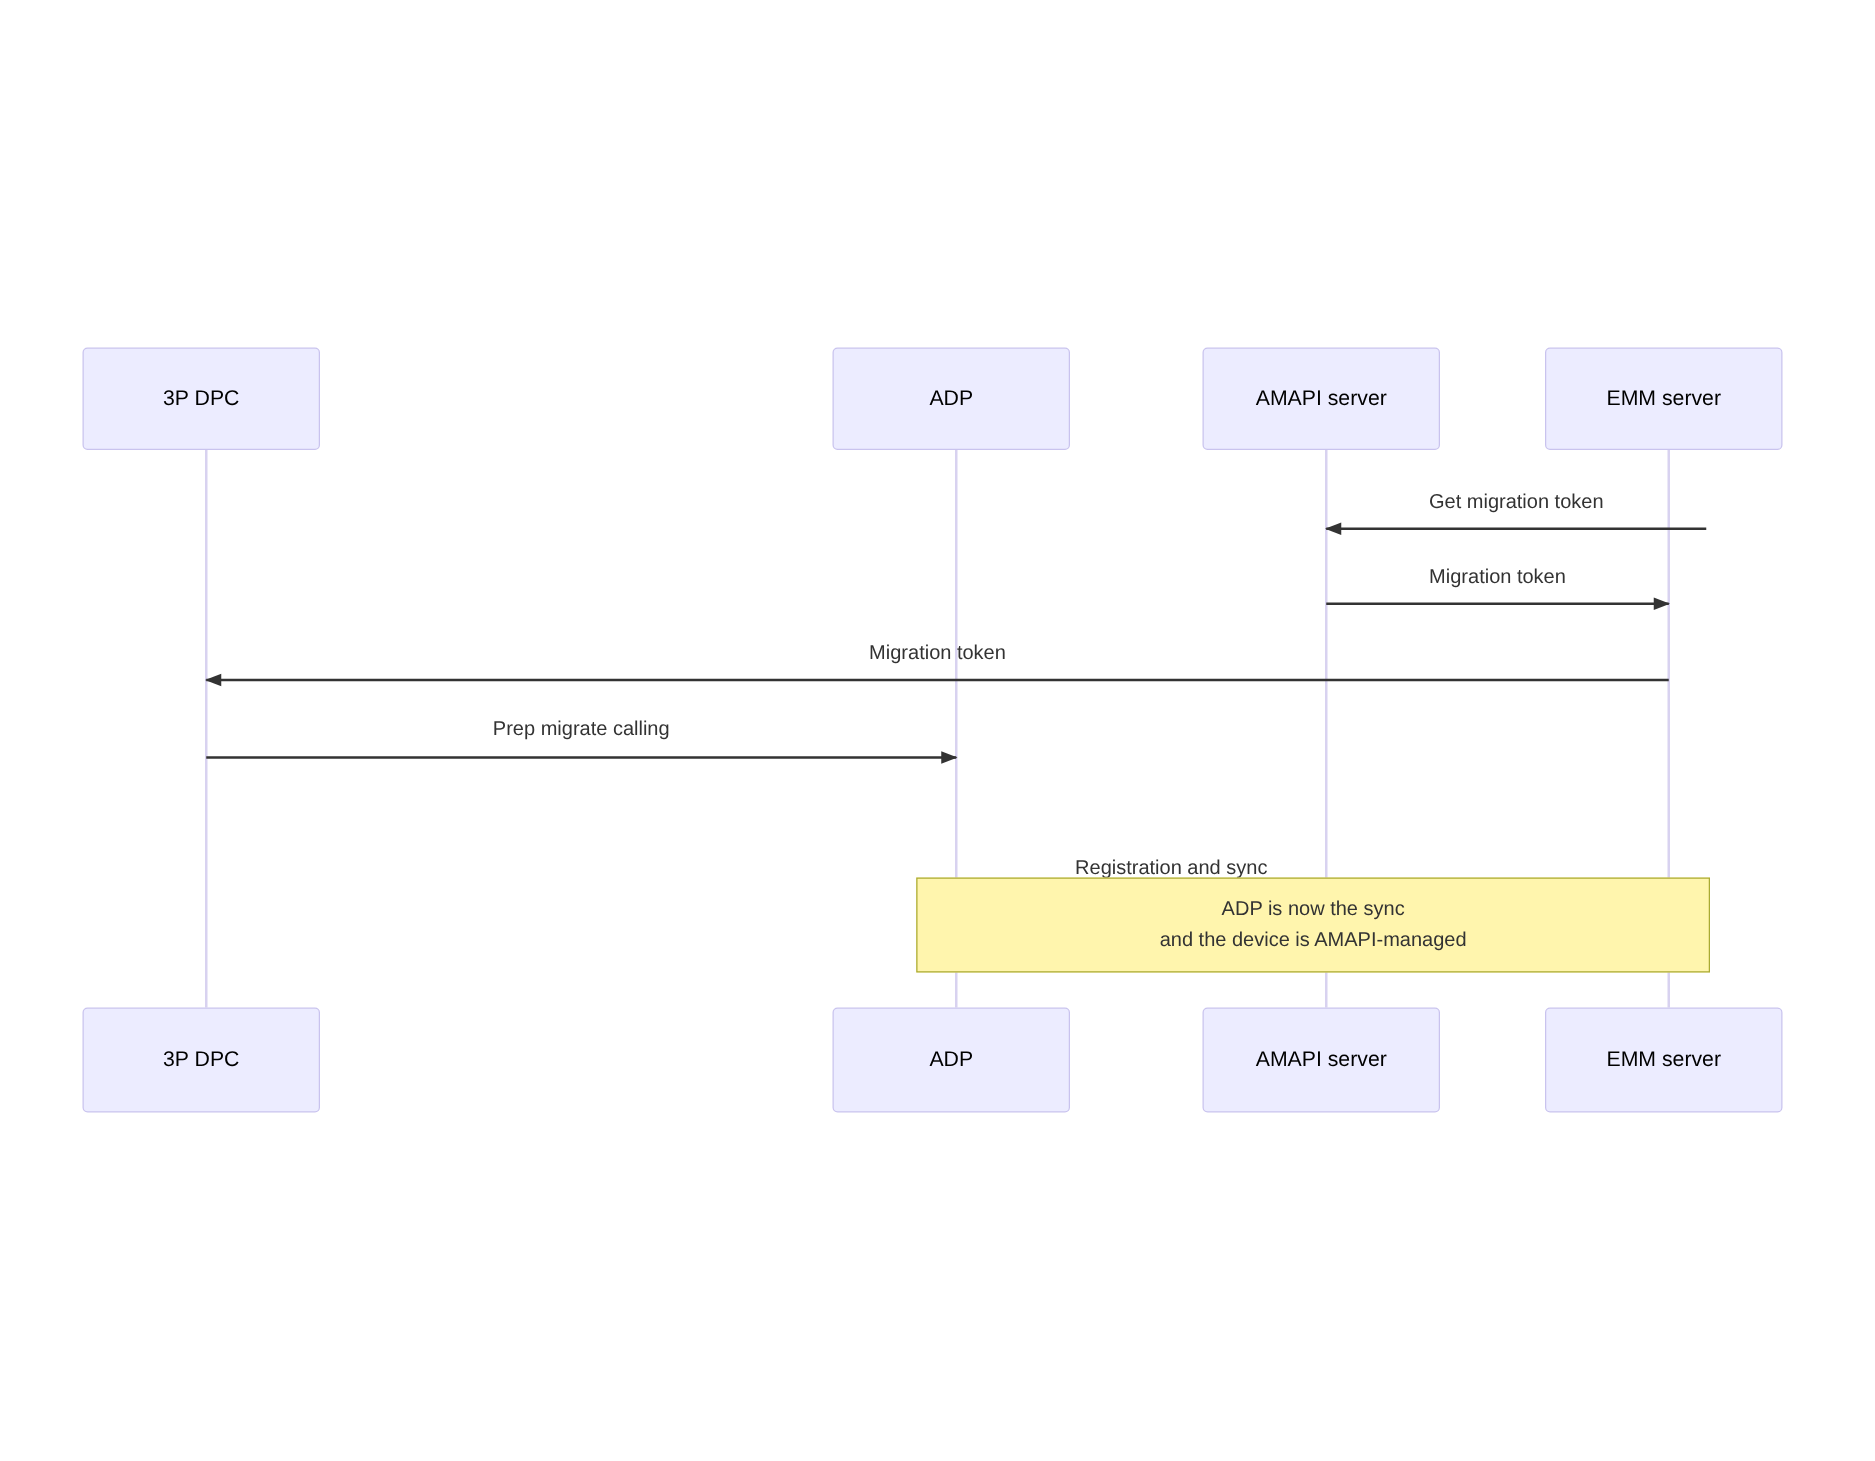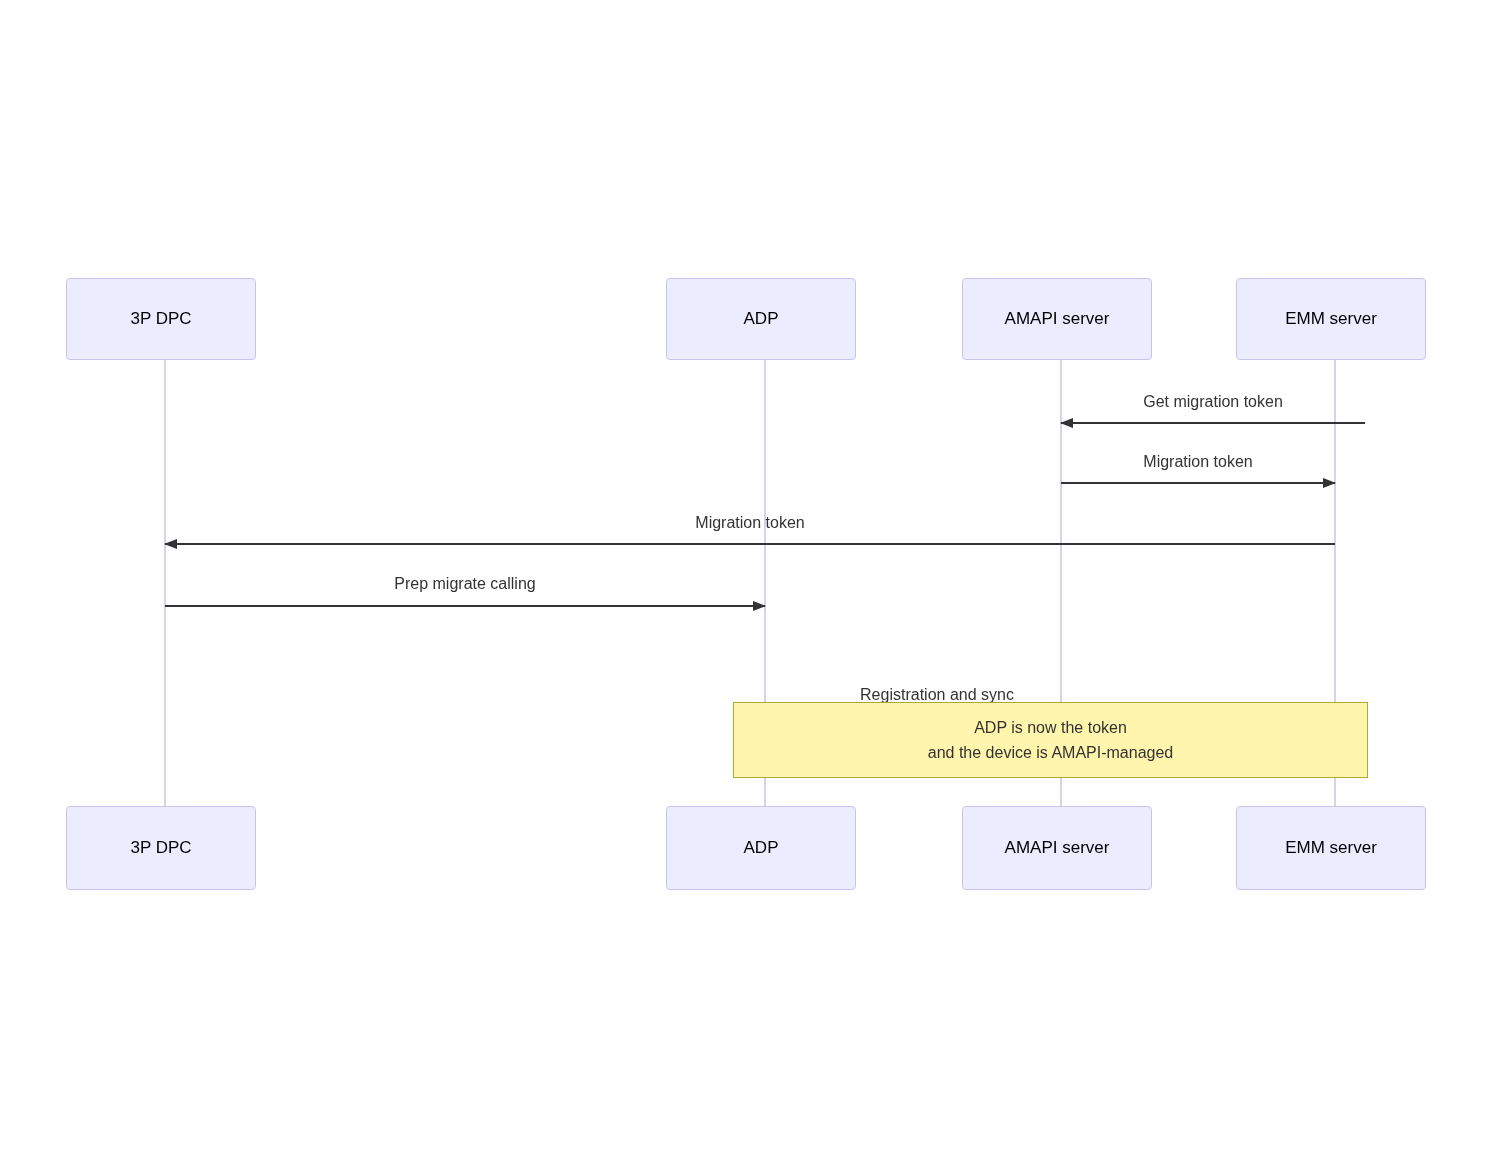--- a/index.html
+++ b/index.html
@@ -144,21 +144,21 @@
 
   <div class="message" style="left:765px;top:683px;width:296px;margin-left:24px;">
     <div class="msg-label">Registration and sync</div>
     <div class="msg-line">
       <span class="arrow-head left"></span>
       <span class="arrow-head right"></span>
     </div>
   </div>
 
   <div class="note">
-    <div>ADP is now the token</div>
+    <div>ADP is now the sync</div>
     <div>and the device is AMAPI-managed</div>
   </div>
 
   <div class="actor" style="left:66px;top:806px;height:84px;">
     <span>3P DPC</span>
   </div>
   <div class="actor" style="left:666px;top:806px;height:84px;">
     <span>ADP</span>
   </div>
   <div class="actor" style="left:962px;top:806px;height:84px;">

